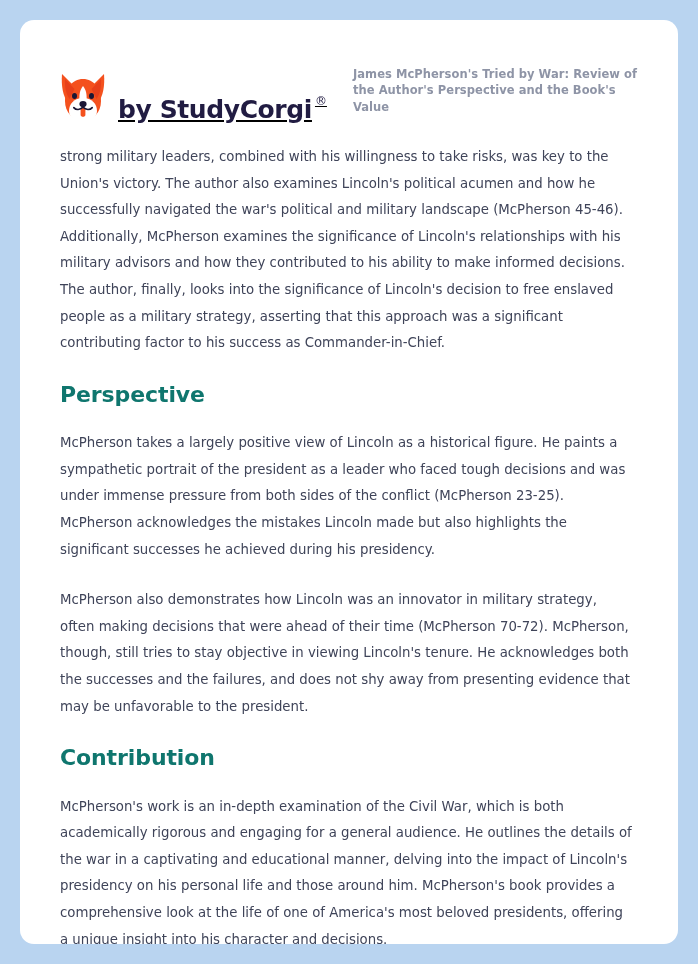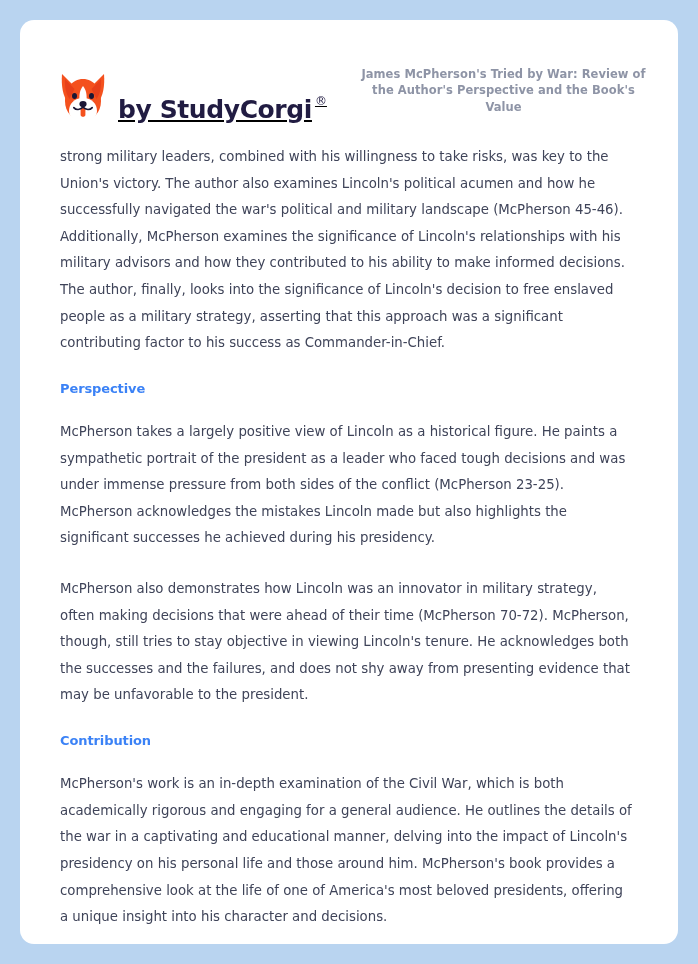--- a/index.html
+++ b/index.html
@@ -69,21 +69,21 @@
     font-size: 12px;
     color: #211c42;
     line-height: 1;
     margin-left: 3px;
     margin-top: -2px;
     font-weight: 400;
   }
 
   .header-meta {
     flex: 1 1 auto;
-    text-align: center;
+    text-align: left;
     padding-left: 26px;
     padding-top: 2px;
   }
 
   .header-title {
     font-size: 11.5px;
     font-weight: 700;
     color: #8e94a6;
     line-height: 1.42;
     letter-spacing: 0.05px;
@@ -107,23 +107,23 @@
     font-size: 13.3px;
     line-height: 2.0;
     color: #3f4459;
     margin: 0 0 24px 0;
     text-align: left;
   }
 
   .para:last-child { margin-bottom: 0; }
 
   h2.section-heading {
-    font-size: 13px;
+    font-size: 22px;
     font-weight: 700;
-    color: #3b82f6;
+    color: #0f766e;
     margin: 30px 0 22px 0;
     line-height: 1.25;
     letter-spacing: -0.1px;
   }
 
   .para + h2.section-heading { margin-top: 20px; }
 </style>
 </head>
 <body>
 

